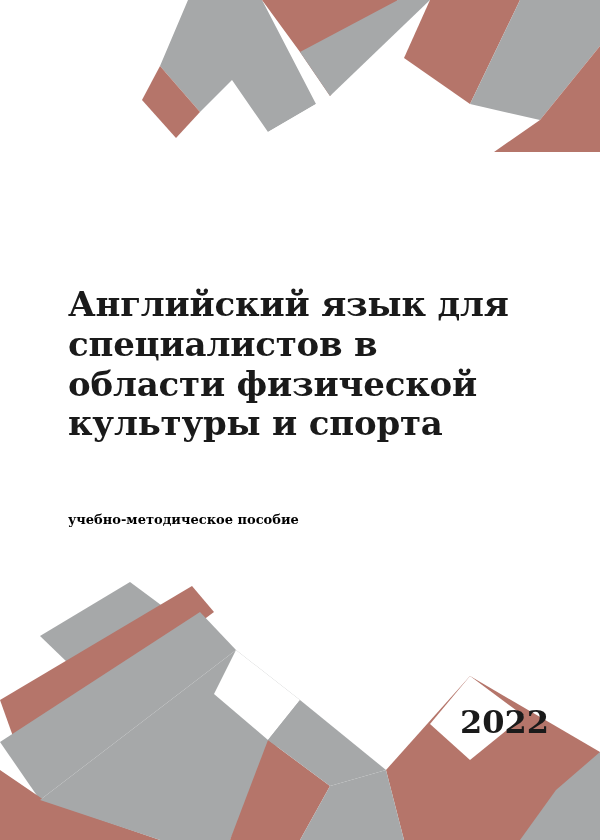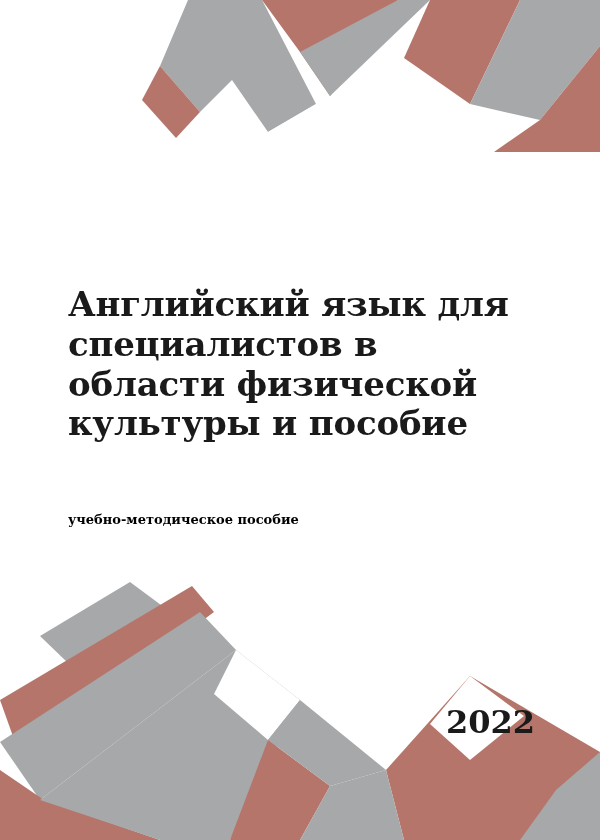--- a/index.html
+++ b/index.html
@@ -56,20 +56,21 @@
     position: absolute;
     left: 0;
     top: 703px;
     width: 535px;
     text-align: right;
     font-family: "DejaVu Serif", serif;
     font-weight: bold;
     font-size: 32px;
     color: #1a1a1a;
     margin: 0;
+    padding-left: 14px;
   }
 </style>
 </head>
 <body>
 
 <div class="page">
 
   <svg class="art-layer" viewBox="0 0 600 840" xmlns="http://www.w3.org/2000/svg">
 
     <g>
@@ -113,20 +114,20 @@
 
       <polygon points="386,770 404,840 300,840 330,786" fill="#a6a8a9"></polygon>
 
       <polygon points="600,752 600,840 520,840 556,790" fill="#a6a8a9"></polygon>
 
       <polygon points="470,676 524,716 470,760 430,724" fill="#ffffff"></polygon>
     </g>
   </svg>
 
   <div class="title-block">
-    <h1 class="book-title">Английский язык для специалистов в области физической культуры и пособие</h1>
+    <h1 class="book-title">Английский язык для специалистов в области физической культуры и спорта</h1>
   </div>
 
   <p class="book-subtitle">учебно-методическое пособие</p>
 
   <p class="book-year">2022</p>
 
 </div>
 
 </body></html>

